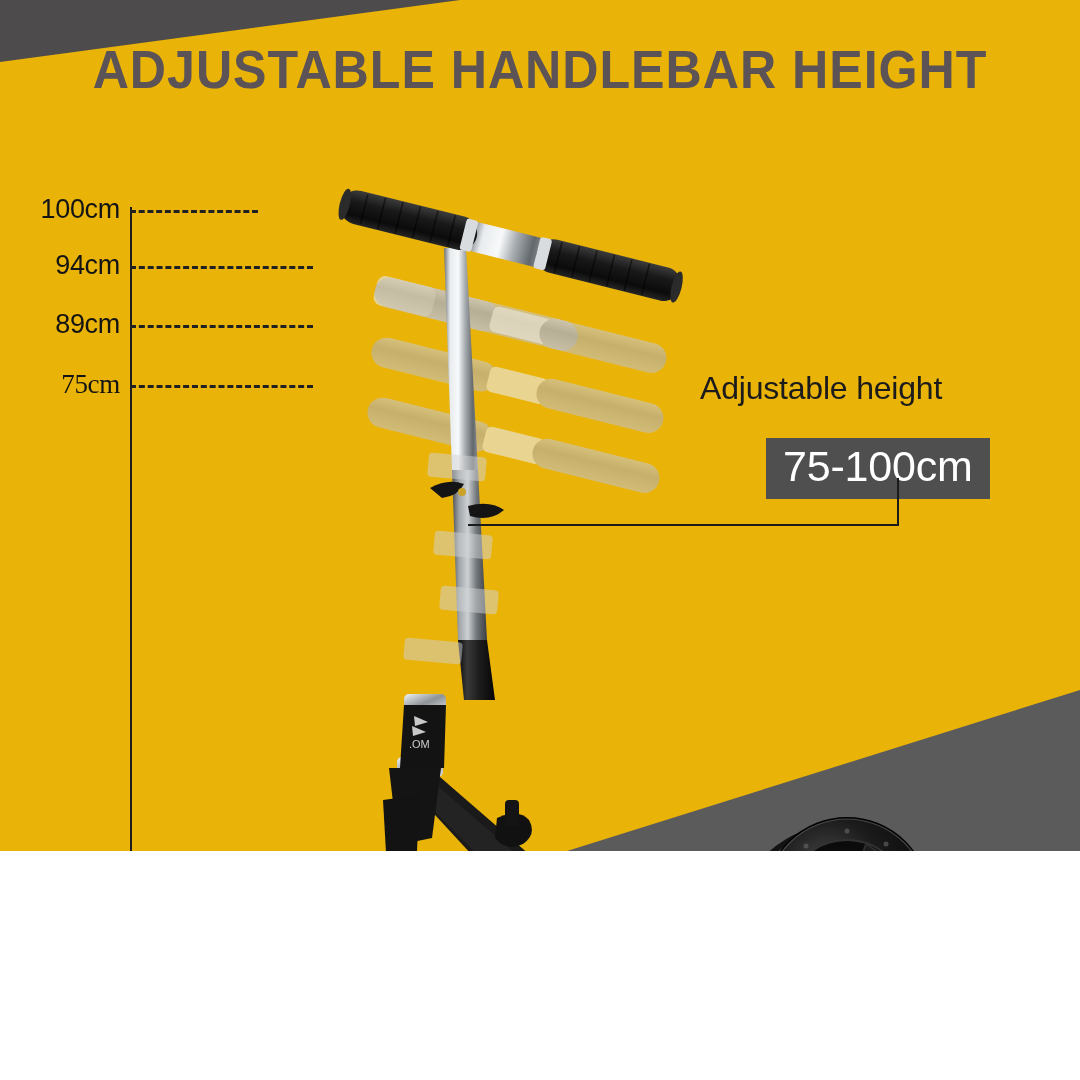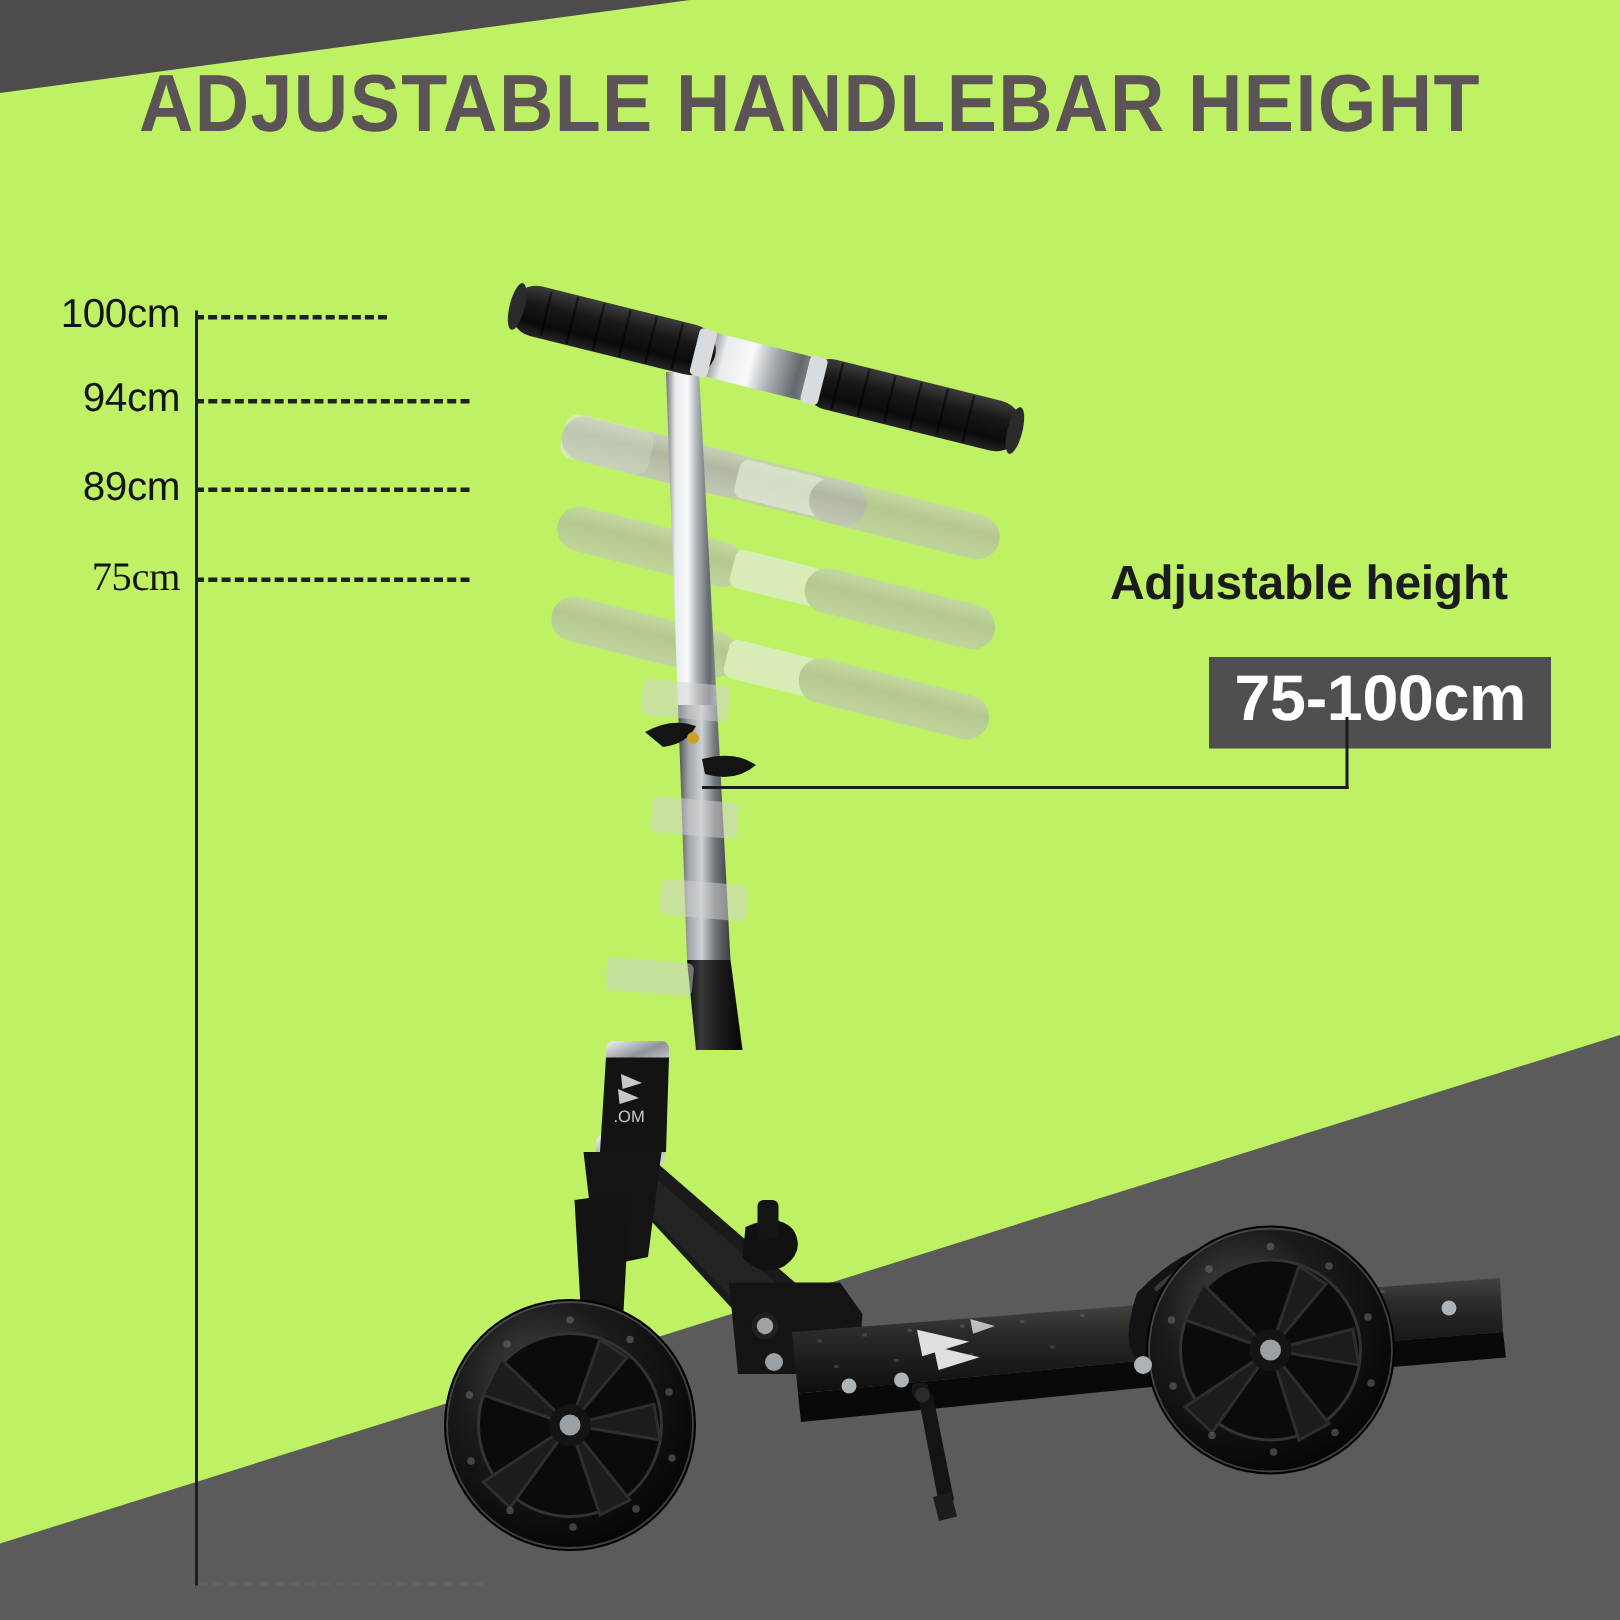--- a/index.html
+++ b/index.html
@@ -3,21 +3,21 @@
 <meta charset="utf-8">
 <style>
   html,body{margin:0;padding:0;}
   body{
     width:1080px;height:1080px;
     background:#ffffff;
     font-family:"Liberation Sans", sans-serif;
     overflow:hidden;
     position:relative;
   }
-  #stage{position:absolute;left:0;top:0;width:1080px;height:1080px;overflow:hidden;background:#bef264;}
+  #stage{position:absolute;left:0;top:0;width:1080px;height:851px;overflow:hidden;background:#eab308;}
 
   
   .wedge{position:absolute;}
   #wedge-top-left{
     left:0;top:0;width:460px;height:62px;
     background:#4d4b4c;
     clip-path:polygon(0 0, 100% 0, 0 100%);
   }
   #wedge-bottom-right{
     left:0;top:690px;width:1080px;height:390px;
@@ -55,21 +55,21 @@
   .tick-dash{
     position:absolute;left:0;top:0;height:0;
     border-top:3px dashed #212121;
   }
   #baseline-dash{
     position:absolute;left:132px;top:1055px;
     width:190px;height:0;border-top:2px dashed #6b6864;opacity:.55;
   }
 
   
-  #callout{position:absolute;left:740px;top:370px;font-weight:bold;}
+  #callout{position:absolute;left:700px;top:370px;}
   #callout-title{
     font-size:32px;color:#1b1b1b;
     font-family:"Liberation Sans", sans-serif;
     white-space:nowrap;letter-spacing:-0.2px;
   }
   #callout-badge{
     position:absolute;left:66px;top:68px;
     background:#4f4f4f;color:#ffffff;
     font-size:43px;letter-spacing:-0.2px;
     padding:4px 17px 8px 17px;

